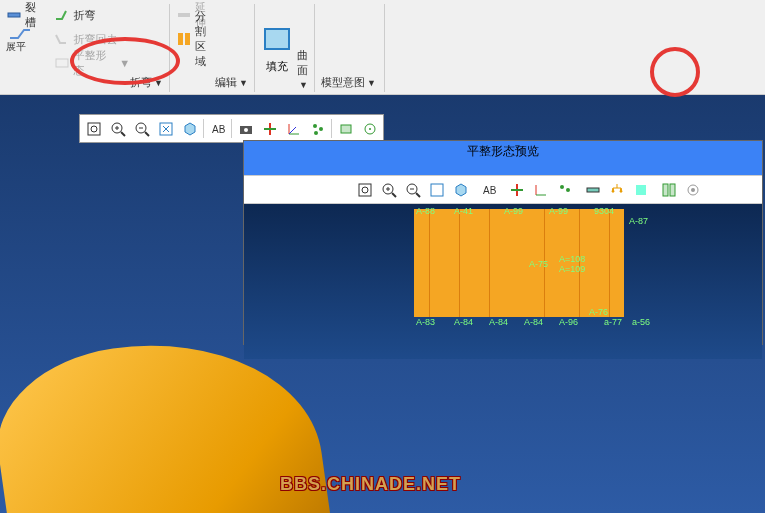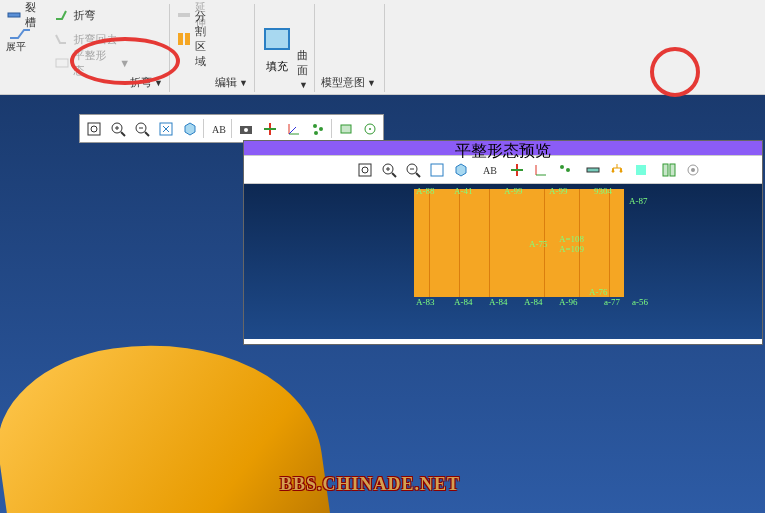--- a/index.html
+++ b/index.html
@@ -13,29 +13,29 @@
     .ribbon-label .arrow { font-size: 9px; margin-left: 2px; }
     
     .big-btn { display: flex; flex-direction: column; align-items: center; justify-content: center; width: 50px; height: 62px; cursor: pointer; }
     .big-btn-icon { width: 32px; height: 32px; }
     .big-btn-label { font-size: 11px; margin-top: 4px; }
     
     .icon-mini { display: inline-block; width: 16px; height: 16px; }
     .txt { font-size: 11px; color: #333; }
     .disabled .txt, .disabled .icon-mini { opacity: 0.4; }
     
-    .workspace { position: relative; height: 418px; background: linear-gradient(to bottom, #1a3a6e 0%, #2d5ba5 100%); font-family: Liberation Serif, serif; }
+    .workspace { position: relative; height: 418px; background: linear-gradient(to bottom, #1a3a6e 0%, #2d5ba5 100%); }
     
     .toolbar-floating { position: absolute; background: #fff; border: 1px solid #999; display: flex; padding: 2px; gap: 1px; }
     .tb-main { top: 19px; left: 79px; }
     .tb-btn { width: 23px; height: 23px; display: flex; align-items: center; justify-content: center; cursor: pointer; }
     .tb-sep { width: 1px; background: #ccc; margin: 2px 1px; }
     
     .preview-window { position: absolute; top: 45px; left: 243px; width: 520px; height: 205px; background: #fff; border: 1px solid #666; }
-    .preview-title { height: 15px; background: #8b5cf6; border-bottom: 1px solid #ccc; text-align: center; font-size: 16px; line-height: 20px; }
+    .preview-title { height: 35px; background: #3b82f6; border-bottom: 1px solid #ccc; text-align: center; font-size: 12px; line-height: 20px; }
     .preview-toolbar { height: 28px; background: #fff; border-bottom: 1px solid #ccc; display: flex; align-items: center; padding: 2px 58px 2px 2px; justify-content: flex-end; gap: 1px; }
     .preview-canvas { height: 155px; background: linear-gradient(to bottom, #0d2852 0%, #1e4a8a 100%); position: relative; }
     
     .flat-shape { position: absolute; top: 5px; left: 170px; width: 210px; height: 108px; background: #f5a623; }
     .flat-line { position: absolute; top: 0; bottom: 0; width: 1px; background: rgba(200,100,0,0.6); }
     
     .annot { position: absolute; font-size: 9px; color: #7fff7f; white-space: nowrap; }
     
     .gold-part { position: absolute; bottom: -50px; left: 0; width: 320px; height: 220px; background: linear-gradient(135deg, #ffc850 0%, #e89b00 70%, #b87500 100%); border-radius: 40% 60% 0 0; transform: rotate(-8deg); }
     

